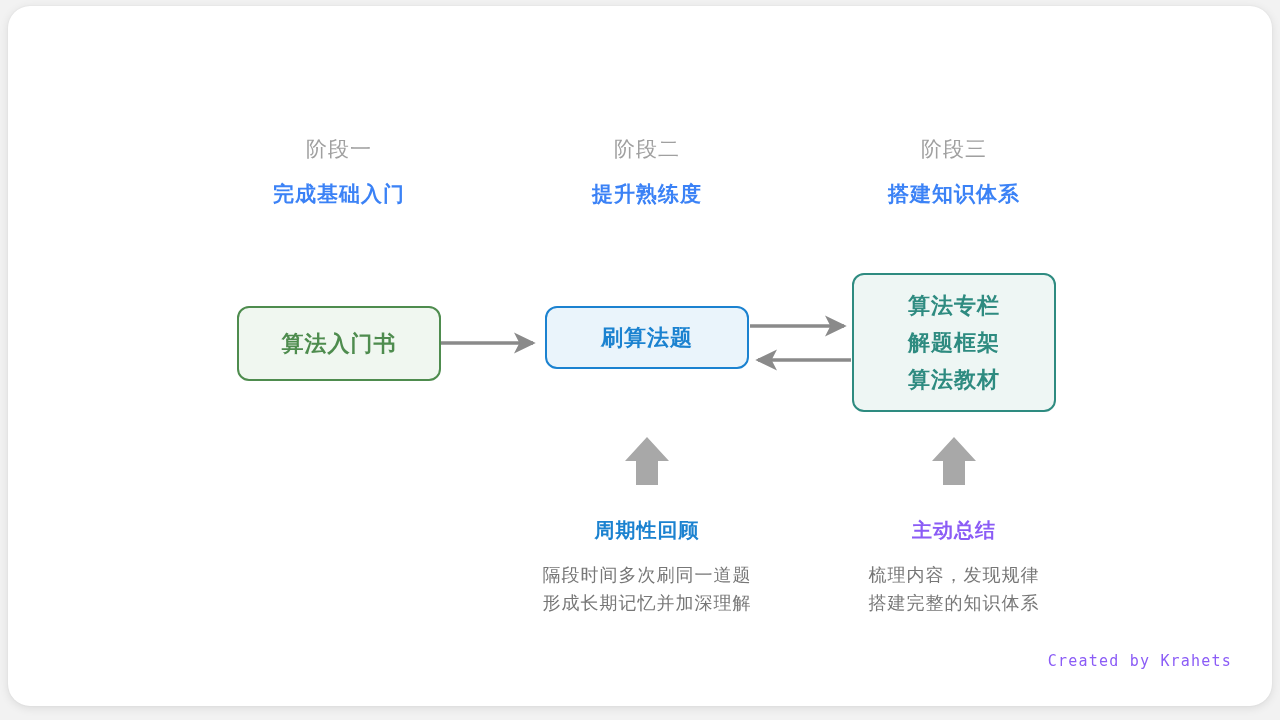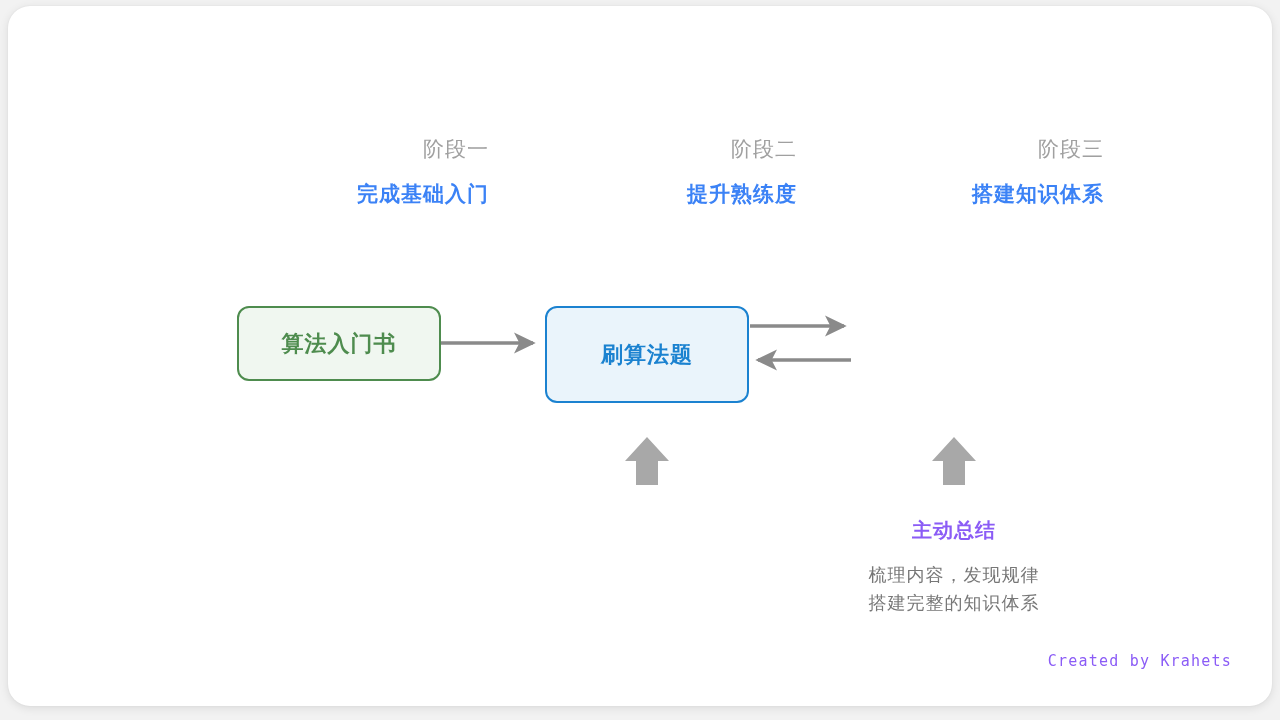--- a/index.html
+++ b/index.html
@@ -18,21 +18,21 @@
     left: 8px;
     top: 6px;
     width: 1264px;
     height: 700px;
     background: #ffffff;
     border-radius: 22px;
     box-shadow: 0 2px 10px rgba(0,0,0,0.10), 0 0 2px rgba(0,0,0,0.06);
   }
   .stage-head {
     position: absolute;
-    text-align: right;
+    text-align: center;
     width: 300px;
   }
   .stage-sub {
     font-size: 21px;
     color: #a0a0a0;
     line-height: 1;
     letter-spacing: 1px;
   }
   .stage-title {
     font-size: 21px;
@@ -62,21 +62,21 @@
   .node .line + .line { margin-top: 15px; }
 
   #node-book {
     left: 229px; top: 300px; width: 204px; height: 75px;
     border-color: #4e8c4e;
     background: #f0f7f0;
   }
   #node-book .line { color: #4e8c4e; }
 
   #node-practice {
-    left: 537px; top: 300px; width: 204px; height: 97px;
+    left: 537px; top: 300px; width: 204px; height: 63px;
     border-color: #1b82d0;
     background: #eaf4fb;
   }
   #node-practice .line { color: #1b82d0; }
 
   #node-resources {
     left: 844px; top: 267px; width: 204px; height: 139px;
     border-color: #2e8b80;
     background: #eef6f4;
   }
@@ -168,21 +168,33 @@
   </div>
 
   <div class="node" id="node-book">
     <div class="line">算法入门书</div>
   </div>
 
   <div class="node" id="node-practice">
     <div class="line">刷算法题</div>
   </div>
 
-
+  <div class="node" id="node-resources">
+    <div class="line">算法专栏</div>
+    <div class="line">解题框架</div>
+    <div class="line">算法教材</div>
+  </div>
+
+  <div class="annot" id="annot-review" style="left:469px; top:514px;">
+    <div class="annot-title">周期性回顾</div>
+    <div class="annot-desc">
+      <div>隔段时间多次刷同一道题</div>
+      <div>形成长期记忆并加深理解</div>
+    </div>
+  </div>
 
   <div class="annot" id="annot-summary" style="left:776px; top:514px;">
     <div class="annot-title">主动总结</div>
     <div class="annot-desc">
       <div>梳理内容，发现规律</div>
       <div>搭建完整的知识体系</div>
     </div>
   </div>
 
   <div id="credit">Created by Krahets</div>

